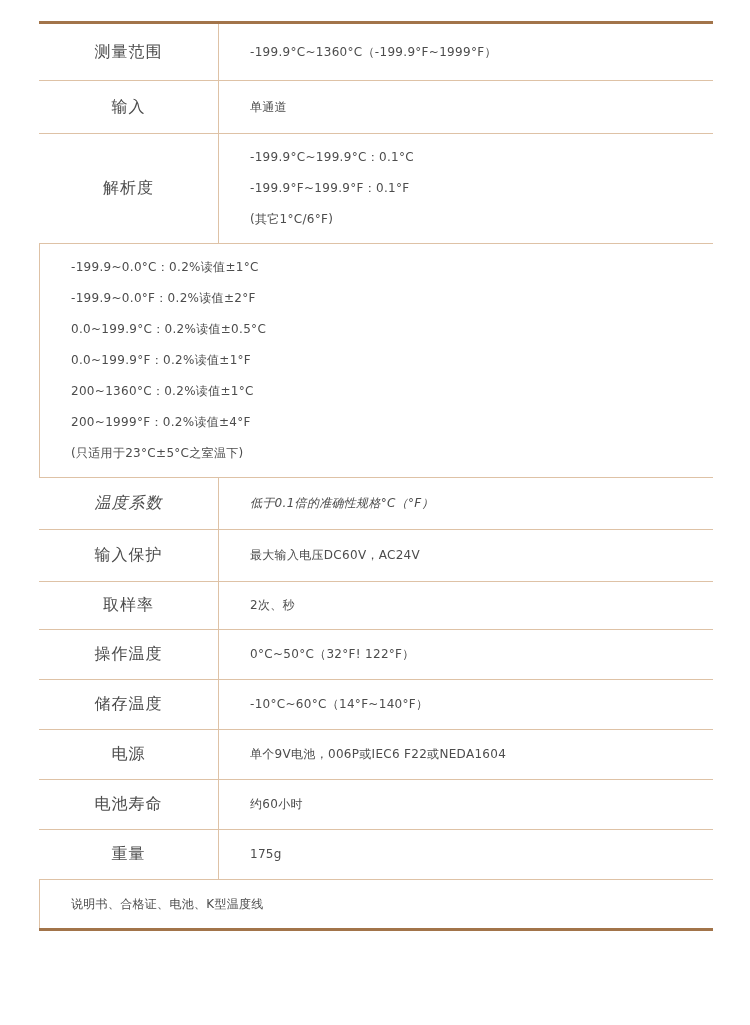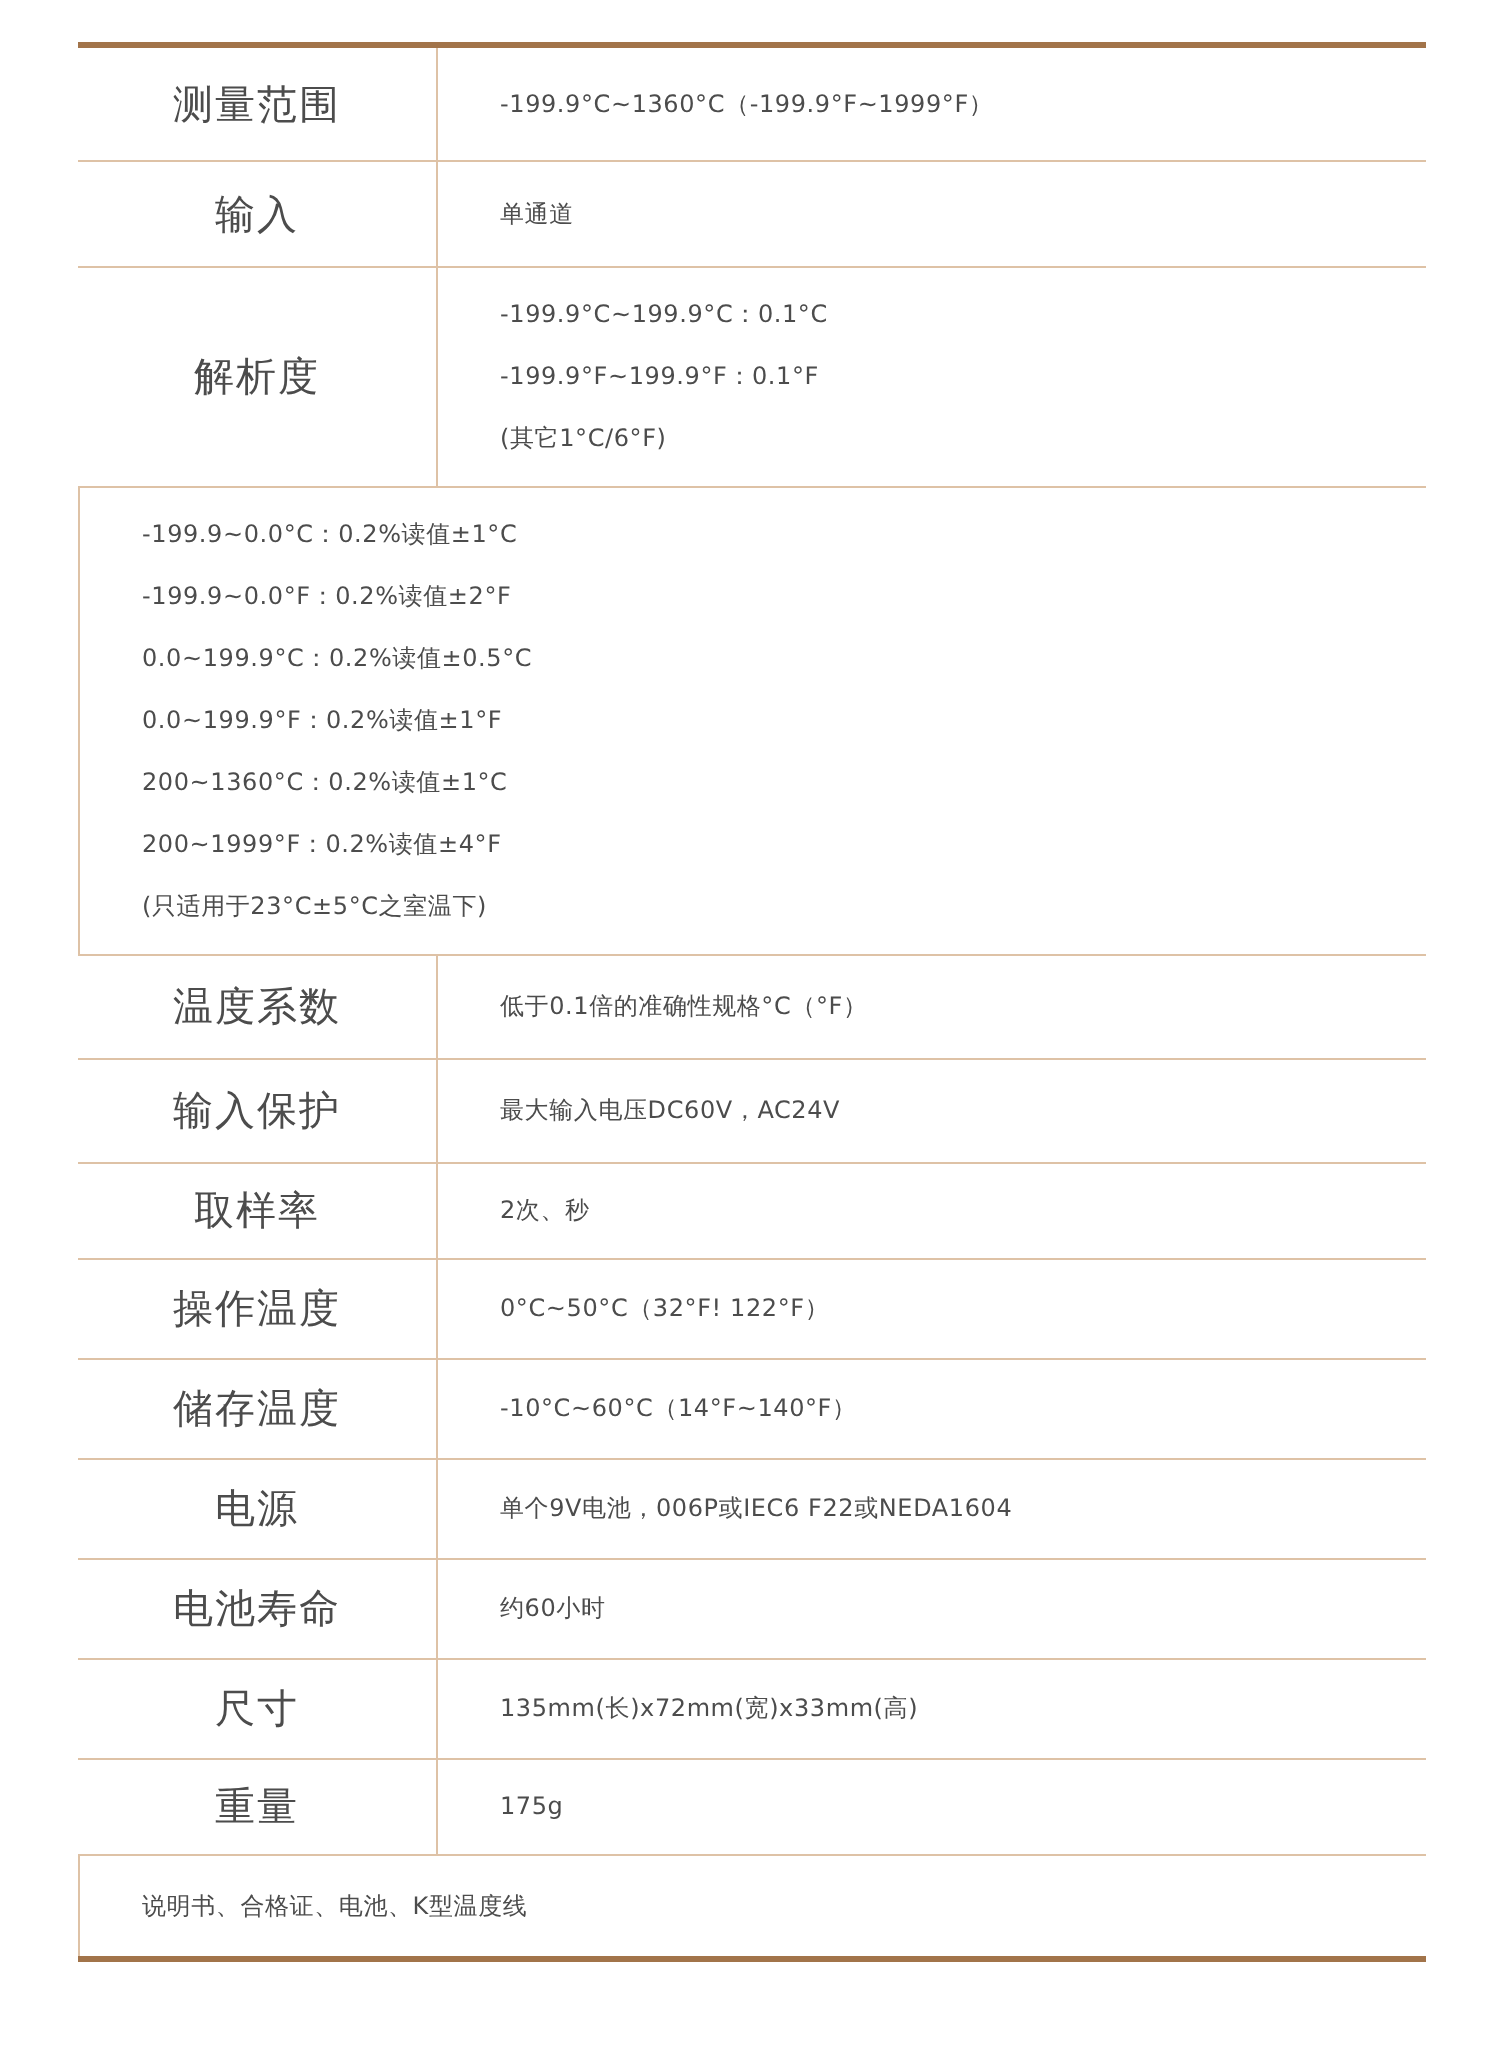--- a/index.html
+++ b/index.html
@@ -40,35 +40,35 @@
   }
   .value-cell{
     flex:1 1 auto;
     border-left:1px solid var(--border-thin);
     display:flex;
     flex-direction:column;
     justify-content:center;
     padding:8px 10px 8px 31px;
   }
   .label{
-    font-size:20px;
+    font-size:16px;
     letter-spacing:1px;
   }
   .value-line{
     font-size:12px;
     line-height:31px;
     letter-spacing:0.3px;
     white-space:nowrap;
   }
   
   .row:nth-child(1){min-height:57px;}
   .row:nth-child(2){min-height:53px;}
   .row:nth-child(3){min-height:106px;}
   .row:nth-child(4){min-height:224px;}
-  .row:nth-child(5){min-height:52px;}
+  .row:nth-child(5){min-height:52px;font-style:italic;}
   .row:nth-child(6){min-height:52px;}
   .row:nth-child(7){min-height:47px;}
   .row:nth-child(8){min-height:50px;}
   .row:nth-child(9){min-height:50px;}
   .row:nth-child(10){min-height:50px;}
   .row:nth-child(11){min-height:50px;}
   .row:nth-child(12){min-height:50px;}
   .row:nth-child(13){min-height:48px;}
   .row:nth-child(14){min-height:50px;}
 </style>
@@ -164,28 +164,20 @@
     <div class="row">
       <div class="label-cell">
         <span class="label">电池寿命</span>
       </div>
       <div class="value-cell">
         <div class="value-line">约60小时</div>
       </div>
     </div>
     <div class="row">
       <div class="label-cell">
-        <span class="label">尺寸</span>
-      </div>
-      <div class="value-cell">
-        <div class="value-line">135mm(长)x72mm(宽)x33mm(高)</div>
-      </div>
-    </div>
-    <div class="row">
-      <div class="label-cell">
         <span class="label">重量</span>
       </div>
       <div class="value-cell">
         <div class="value-line">175g</div>
       </div>
     </div>
     <div class="row">
       <div class="value-cell">
         <div class="value-line">说明书、合格证、电池、K型温度线</div>
       </div>

